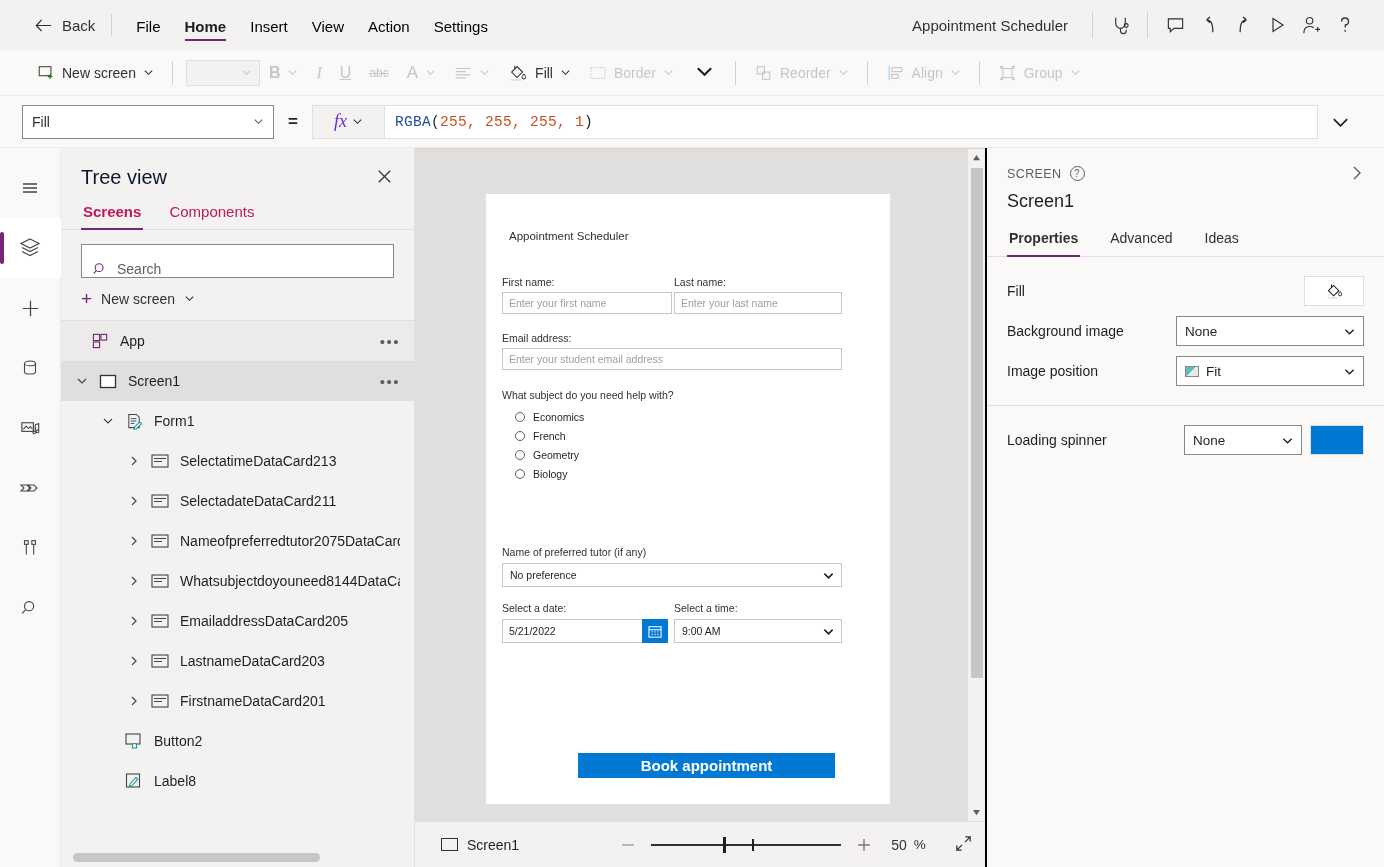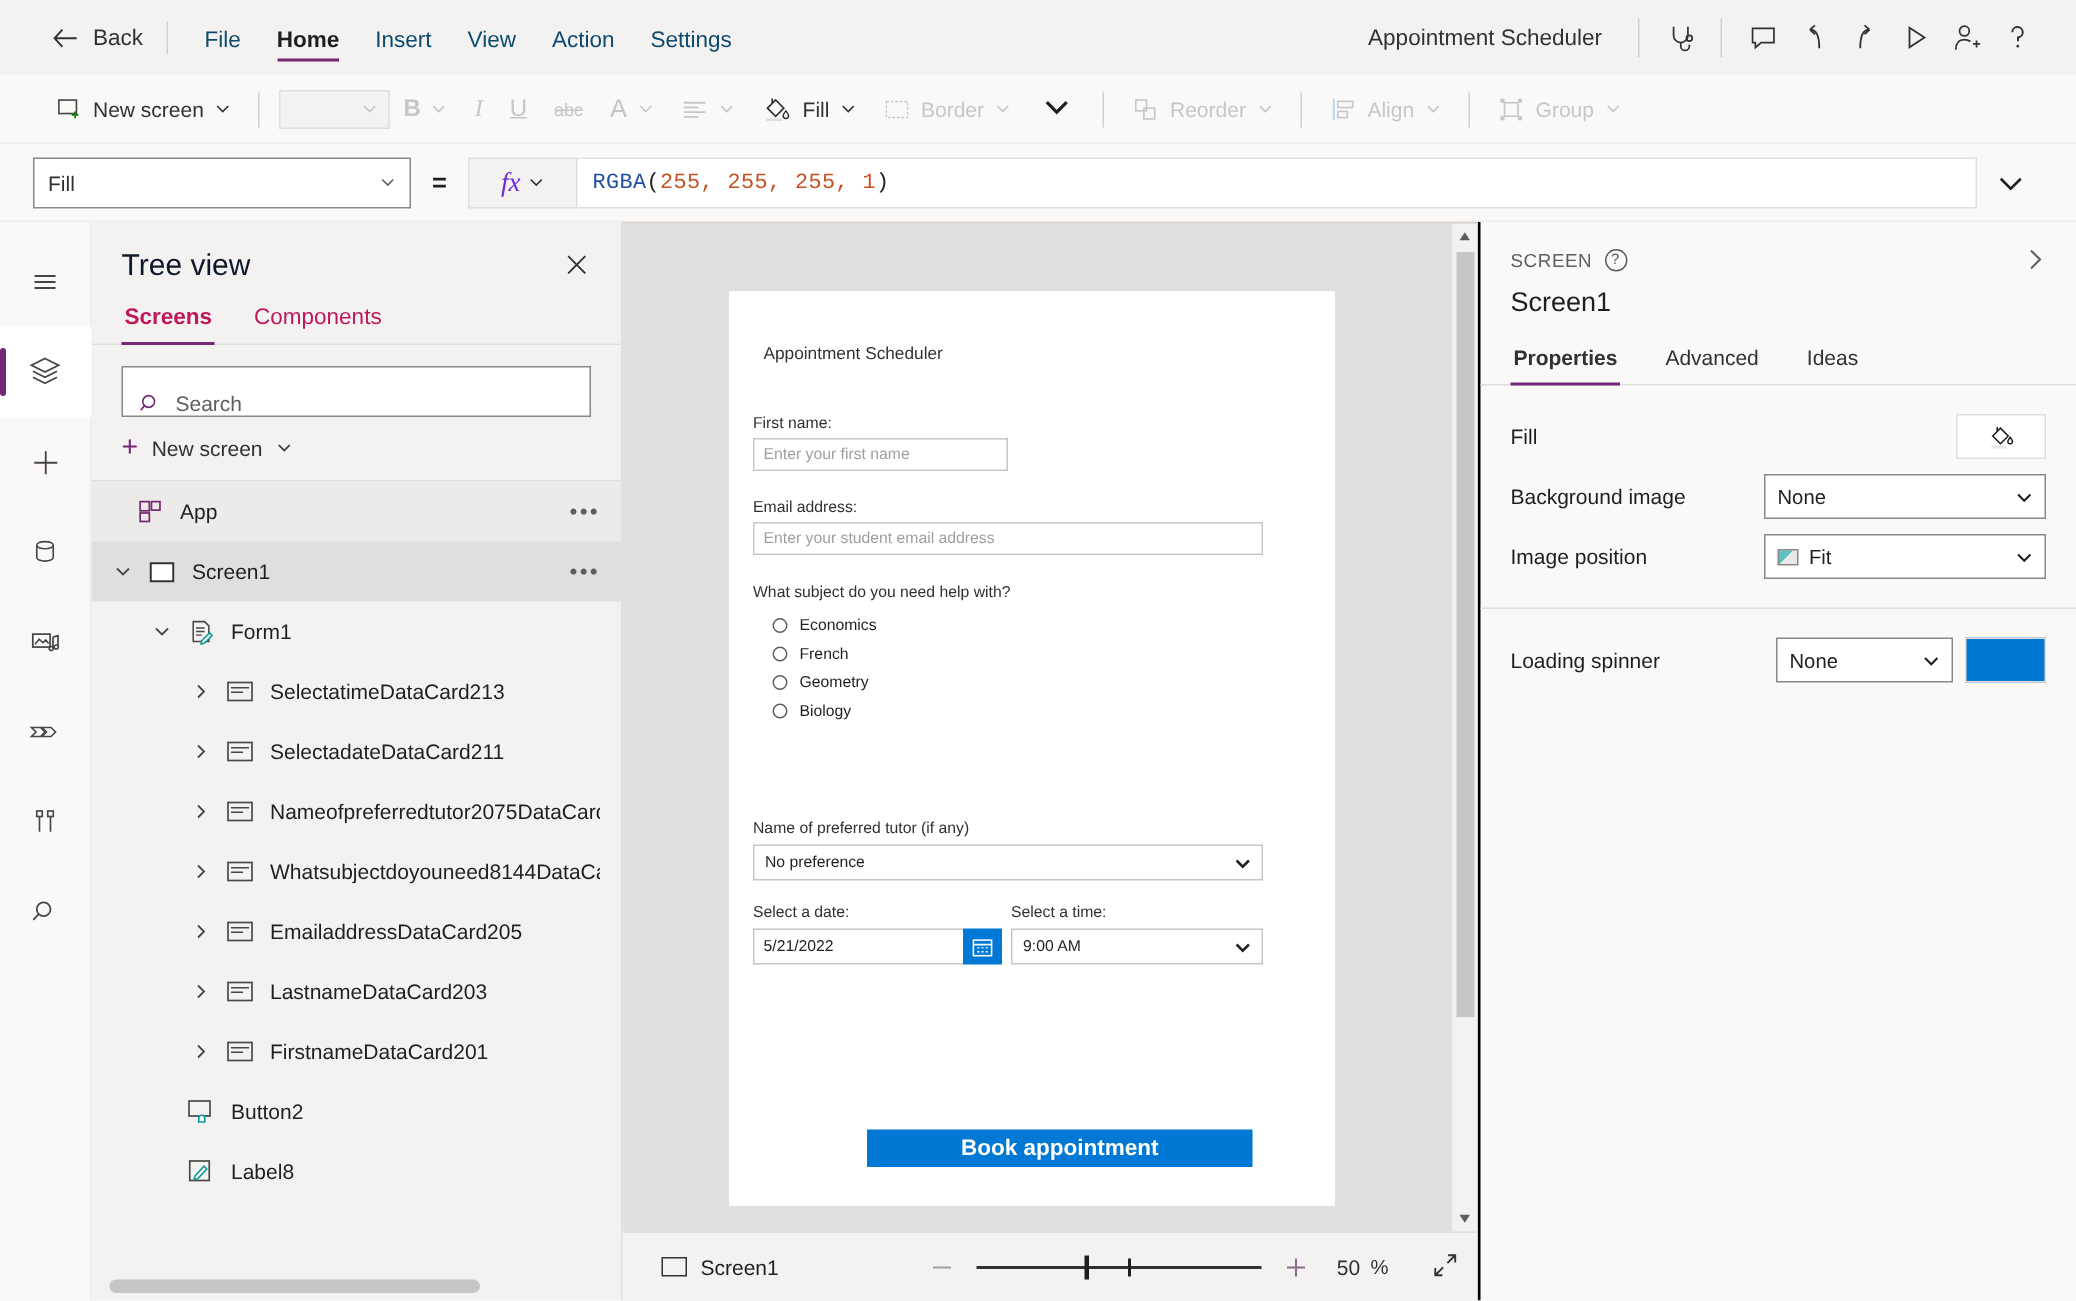--- a/index.html
+++ b/index.html
@@ -22,21 +22,21 @@
   }
   .back-btn {
     display: flex; align-items: center; gap: 9px;
     margin-left: 30px; padding: 5px 4px;
     font-size: 15px; color: #323130; cursor: pointer;
   }
   .back-arrow { width: 19px; height: 19px; display: block; }
   .menu-sep { width: 1px; height: 22px; background: #d2d0ce; margin: 0 12px; }
   .menu-items { display: flex; align-items: center; gap: 0px; }
   .menu-item {
-    font-size: 15px; color: #0c4a6e; padding: 14px 12px 11px;
+    font-size: 15px; color: #000000; padding: 14px 12px 11px;
     cursor: pointer; position: relative; line-height: 1;
   }
   .menu-item.active { font-weight: bold; color: #201f1e; }
   .menu-item.active::after {
     content: ''; position: absolute; left: 12px; right: 12px; bottom: 4px;
     height: 2.5px; background: #742774;
   }
   .title-zone {
     margin-left: auto; display: flex; align-items: center; height: 100%;
     padding-right: 22px;
@@ -750,20 +750,26 @@
     <div class="canvaswrap">
       <div class="canvasarea">
 
         <div class="appscreen">
           <div class="fm-title">Appointment Scheduler</div>
 
           <div class="fm-row" style="left:16px; top:82px; width:170px;">
             <div class="fm-label">First name:</div>
             <div class="fm-input" style="margin-top:4px;">
               <span>Enter your first name</span>
+            </div>
+          </div>
+          <div class="fm-row" style="left:188px; top:82px; width:168px;">
+            <div class="fm-label">Last name:</div>
+            <div class="fm-input" style="margin-top:4px;">
+              <span>Enter your last name</span>
             </div>
           </div>
 
           <div class="fm-row" style="left:16px; top:138px; width:340px;">
             <div class="fm-label">Email address:</div>
             <div class="fm-input" style="margin-top:4px;">
               <span>Enter your student email address</span>
             </div>
           </div>
 

